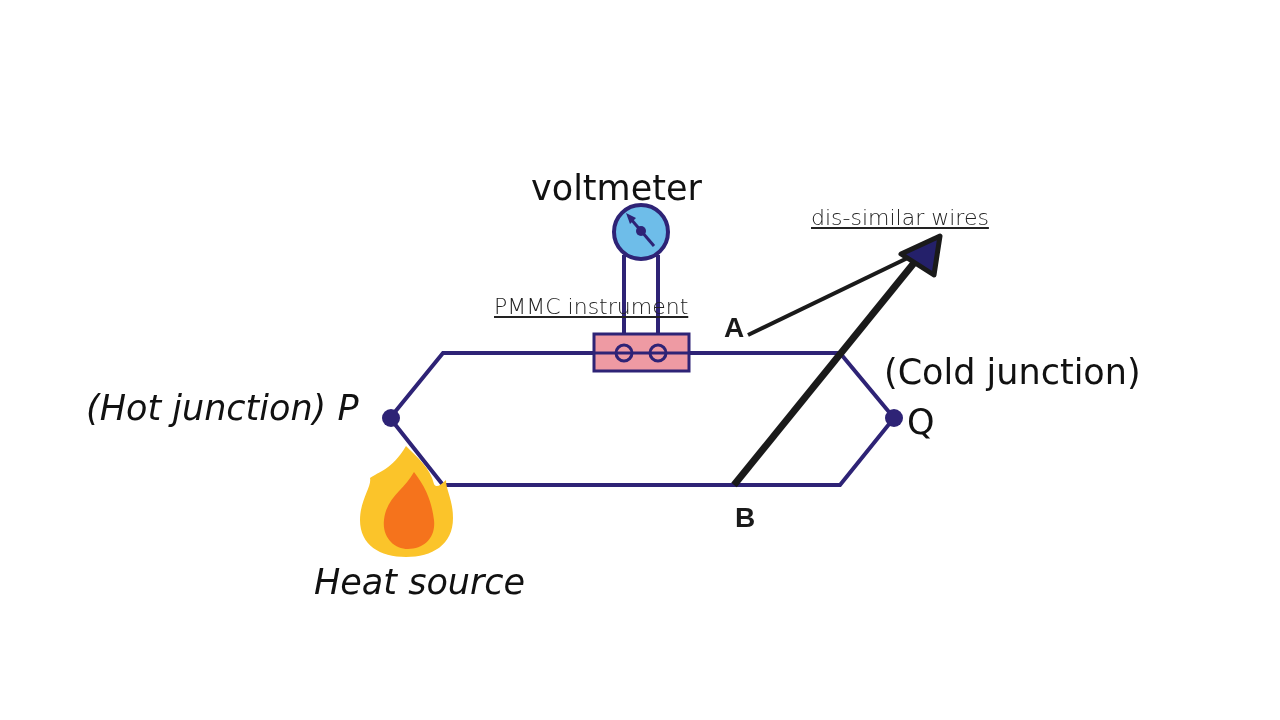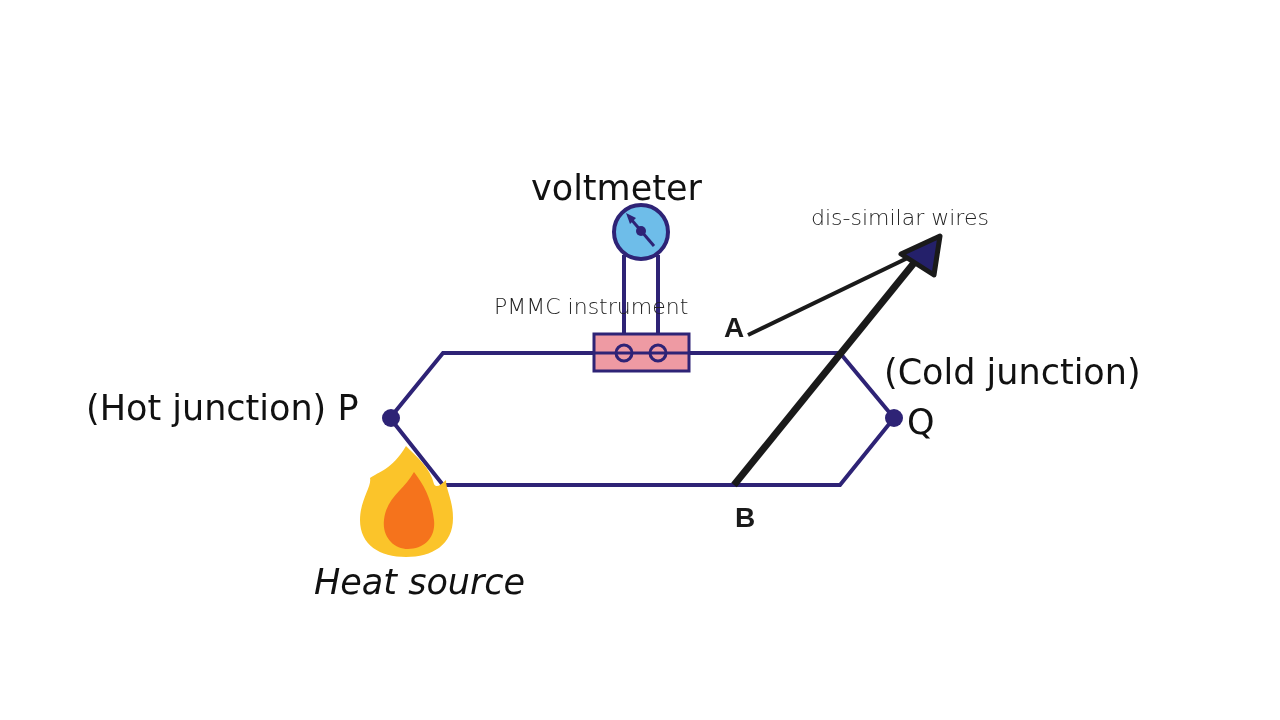--- a/index.html
+++ b/index.html
@@ -1,20 +1,20 @@
 <!DOCTYPE html>
 <html><head>
 <meta charset="utf-8">
 <style>
   html, body { margin:0; padding:0; background:#ffffff; }
   body { width:1280px; height:720px; position:relative; overflow:hidden; font-family:"DejaVu Sans", sans-serif; }
   svg { position:absolute; left:0; top:0; }
   .lbl { position:absolute; color:#111; white-space:nowrap; }
   .big { font-size:35px; }
-  .small { font-size:22px; color:#222; font-weight:300; }
+  .small { font-size:22px; color:#222; font-weight:300;text-decoration:underline; }
   .letter { font-family:"Liberation Sans", sans-serif; font-weight:bold; font-size:28px; color:#1a1a1a; }
 </style>
 </head>
 <body>
 
 <svg width="1280" height="720" viewBox="0 0 1280 720">
 
   <polyline points="390,418 443,353 840,353 894,418" fill="none" stroke="#2e2376" stroke-width="4"></polyline>
   <polyline points="390,418 443,485 840,485 894,418" fill="none" stroke="#2e2376" stroke-width="4"></polyline>
 
@@ -44,16 +44,16 @@
     <path d="M406,446 C392,470 378,472 370,478 C372,486 360,500 360,520 C360,545 380,557 406,557 C432,557 453,545 453,518 C453,500 446,490 446,480 C440,486 436,488 434,484 C430,468 418,458 406,446 Z" fill="#fbc42a"></path>
     <path d="M414,472 C404,490 386,498 384,520 C382,537 394,549 408,549 C424,549 436,538 434,520 C432,505 428,490 414,472 Z" fill="#f5731c"></path>
   </g>
 </svg>
 
 <div class="lbl big" style="left:531px;top:168px;">voltmeter</div>
 <div class="lbl small" style="left:811px;top:205px;">dis-similar wires</div>
 <div class="lbl small" style="left:494px;top:294px;">PMMC instrument</div>
 <div class="lbl letter" style="left:724px;top:312px;">A</div>
 <div class="lbl letter" style="left:735px;top:502px;">B</div>
-<div class="lbl big" style="left:86px;top:388px;">(Hot junction) P</div>
+<div class="lbl big" style="left:86px;top:388px;font-style:italic;">(Hot junction) P</div>
 <div class="lbl big" style="left:884px;top:352px;text-align:right;">(Cold junction)</div>
 <div class="lbl big" style="left:907px;top:402px;">Q</div>
 <div class="lbl big" style="left:314px;top:562px;font-style:italic;">Heat source</div>
 
 </body></html>

